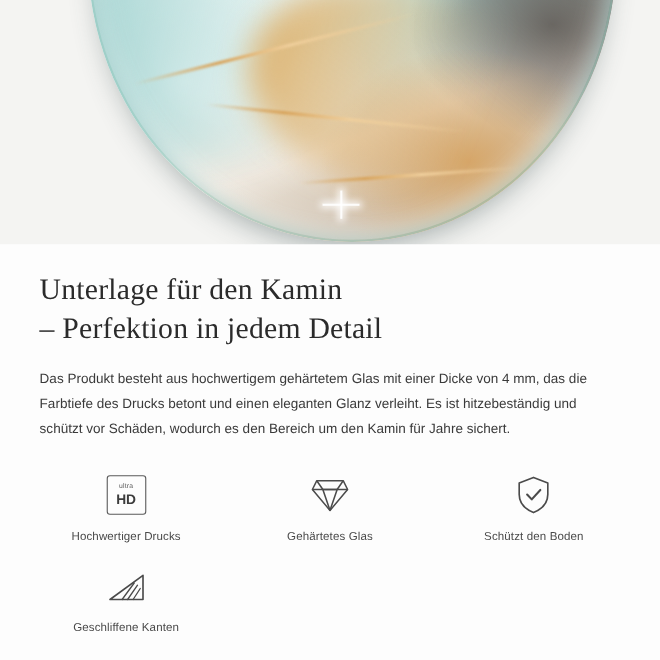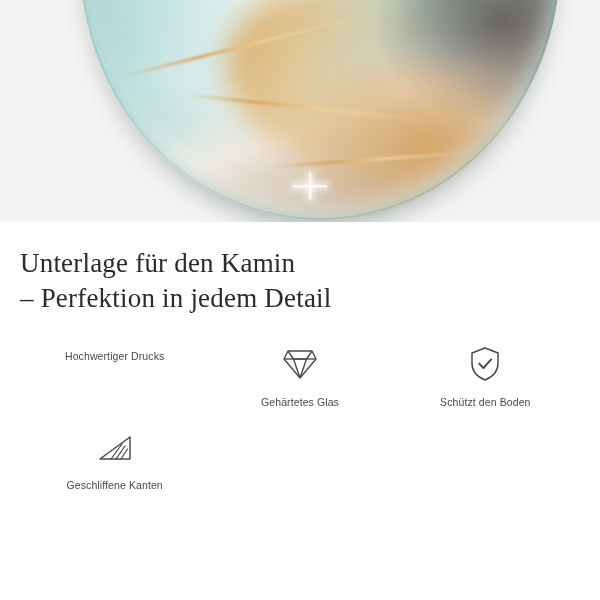--- a/index.html
+++ b/index.html
@@ -108,21 +108,21 @@
     left: 50%; top: 50%;
     background: rgba(255,255,255,0.95);
     transform: translate(-50%, -50%);
     box-shadow: 0 0 7px 2px rgba(255,255,255,0.9);
   }
   .hero-sparkle::before { width: 34px; height: 1.6px; }
   .hero-sparkle::after  { width: 1.6px; height: 26px; }
 
   
   .content {
-    padding: 24px 40px 0 20px;
+    padding: 24px 40px 0 36px;
   }
   .headline {
     font-family: "Liberation Serif", serif;
     font-size: 27px;
     line-height: 1.28;
     color: #2b2b2b;
     font-weight: 400;
     margin: 0 0 18px 0;
     letter-spacing: 0.2px;
   }
@@ -204,26 +204,33 @@
       <div class="plate-rim"></div>
     </div>
     <div class="hero-sparkle"></div>
   </div>
 
   <div class="content">
     <h1 class="headline">
       <span>Unterlage für den Kamin</span>
       <span class="line2">– Perfektion in jedem Detail</span>
     </h1>
+    <p class="body-text">Das Produkt besteht aus hochwertigem gehärtetem Glas mit einer Dicke von 4 mm, das die Farbtiefe des Drucks betont und einen eleganten Glanz verleiht. Es ist hitzebeständig und schützt vor Schäden, wodurch es den Bereich um den Kamin für Jahre sichert.</p>
   </div>
 
   <div class="features">
 
 
     <div class="feature">
+      <div class="feature-icon">
+        <div class="hd-box">
+          <span class="hd-small">ultra</span>
+          <span class="hd-big">HD</span>
+        </div>
+      </div>
       <div class="feature-label">Hochwertiger Drucks</div>
     </div>
 
     <div class="feature">
       <div class="feature-icon">
         <svg width="40" height="38" viewBox="0 0 40 38" fill="none" stroke="#4b4b4b" stroke-width="1.4" stroke-linejoin="round">
           <path d="M8 6 H32 L36 14 L20 33 L4 14 Z"></path>
           <path d="M4 14 H36"></path>
           <path d="M8 6 L13.5 14 L20 33"></path>
           <path d="M32 6 L26.5 14 L20 33"></path>

